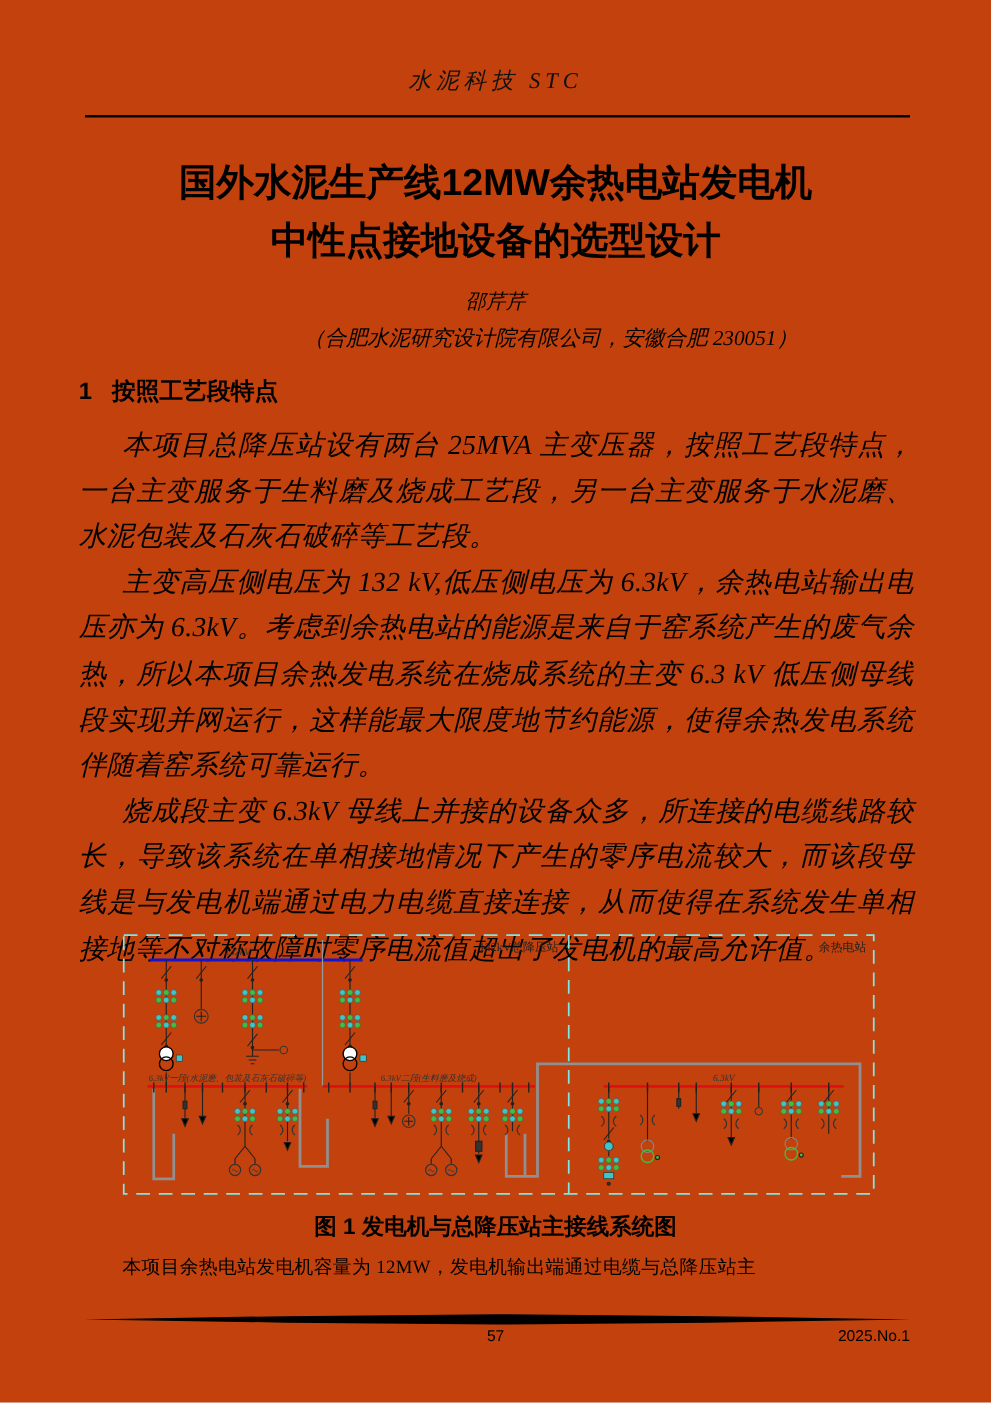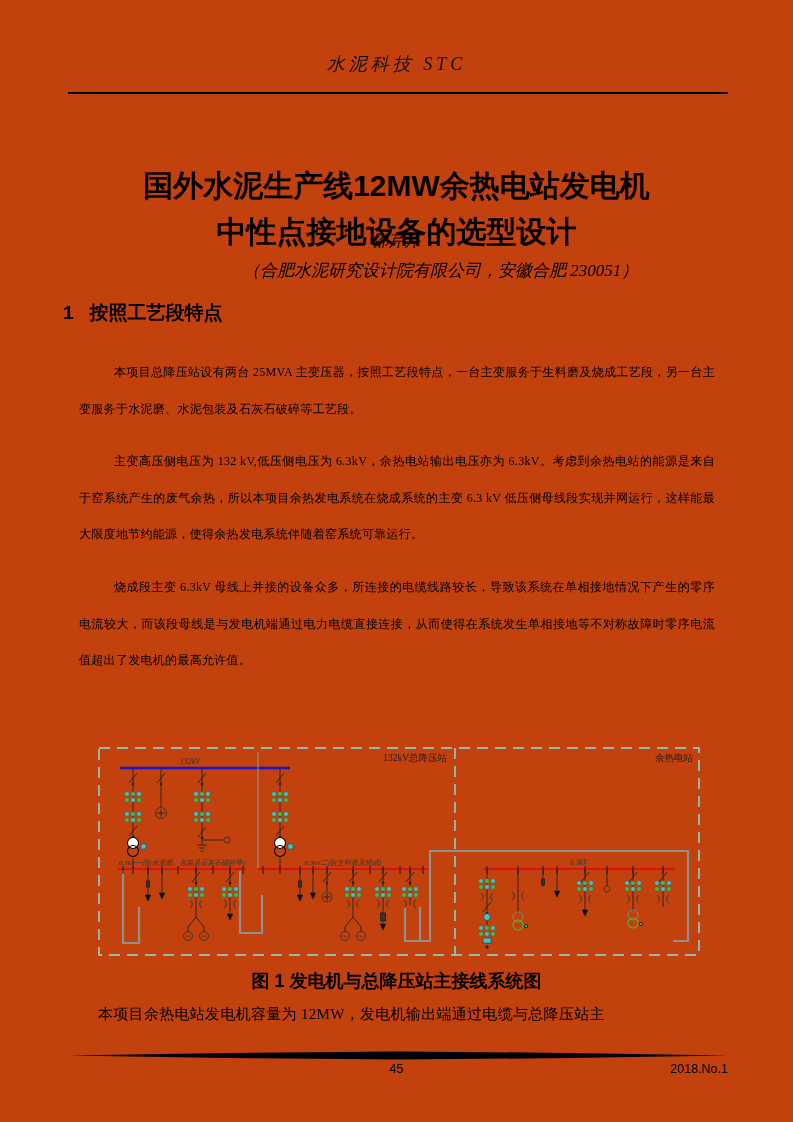--- a/index.html
+++ b/index.html
@@ -9,34 +9,34 @@
     font-family:"Liberation Serif","DejaVu Serif",serif;color:#000;
   }
   .journal-header{
     position:absolute;top:52px;left:0;width:100%;text-align:center;
     font-size:18px;font-style:italic;letter-spacing:4px;color:#111;
   }
   .header-rule{position:absolute;top:92px;left:68px;width:660px;height:2px;background:#000;}
   .article-title{
     position:absolute;top:124px;left:0;width:100%;text-align:center;
     font-family:"Liberation Sans","DejaVu Sans",sans-serif;
-    font-weight:bold;font-size:30px;line-height:46px;color:#000;margin-top:39px;
+    font-weight:bold;font-size:30px;line-height:46px;color:#000;
   }
   .author-line{position:absolute;top:231px;left:0;width:100%;text-align:center;font-size:16px;font-style:italic;}
   .affiliation-line{position:absolute;top:259px;left:0;width:100%;text-align:center;font-size:17px;font-style:italic;margin-left:44px;}
   .section-heading{
     position:absolute;top:300px;left:63px;
     font-family:"Liberation Sans","DejaVu Sans",sans-serif;
     font-weight:bold;font-size:19px;
   }
   .section-heading .sec-no{margin-right:16px;}
   .body-content{position:absolute;top:338px;left:63px;width:668px;}
   .body-content p{
-    margin:16px;font-size:12px;line-height:36.6px;text-align:justify;
-    text-indent:35px;letter-spacing:0.3px;
+    margin:0;font-size:22px;line-height:36.6px;text-align:justify;
+    text-indent:35px;letter-spacing:0.3px;font-style:italic;
   }
   .figure-wrap{position:absolute;top:745px;left:95px;width:612px;height:218px;}
   .figure-caption{
     position:absolute;top:969px;left:0;width:100%;text-align:center;
     font-family:"Liberation Sans","DejaVu Sans",sans-serif;
     font-weight:bold;font-size:18px;
   }
   .after-figure{position:absolute;top:996px;left:63px;width:668px;}
   .after-figure p{margin:0;font-size:15px;line-height:36.6px;text-align:justify;text-indent:35px;letter-spacing:0.3px;}
   .footer-line{position:absolute;top:1051px;left:68px;width:660px;height:9px;}
@@ -317,16 +317,16 @@
 
   <div class="figure-caption">图 1 发电机与总降压站主接线系统图</div>
 
   <div class="after-figure">
     <p>本项目余热电站发电机容量为 12MW，发电机输出端通过电缆与总降压站主</p>
   </div>
 
   <svg class="footer-line" viewBox="0 0 660 9" preserveAspectRatio="none">
     <polygon points="0,4.5 160,1.9 330,0.4 500,1.9 660,4.5 500,7.1 330,8.6 160,7.1" fill="#000"></polygon>
   </svg>
-  <div class="footer-page-no">45</div>
-  <div class="footer-issue">2018.No.1</div>
+  <div class="footer-page-no">57</div>
+  <div class="footer-issue">2025.No.1</div>
 
 </div>
 
 </body></html>

